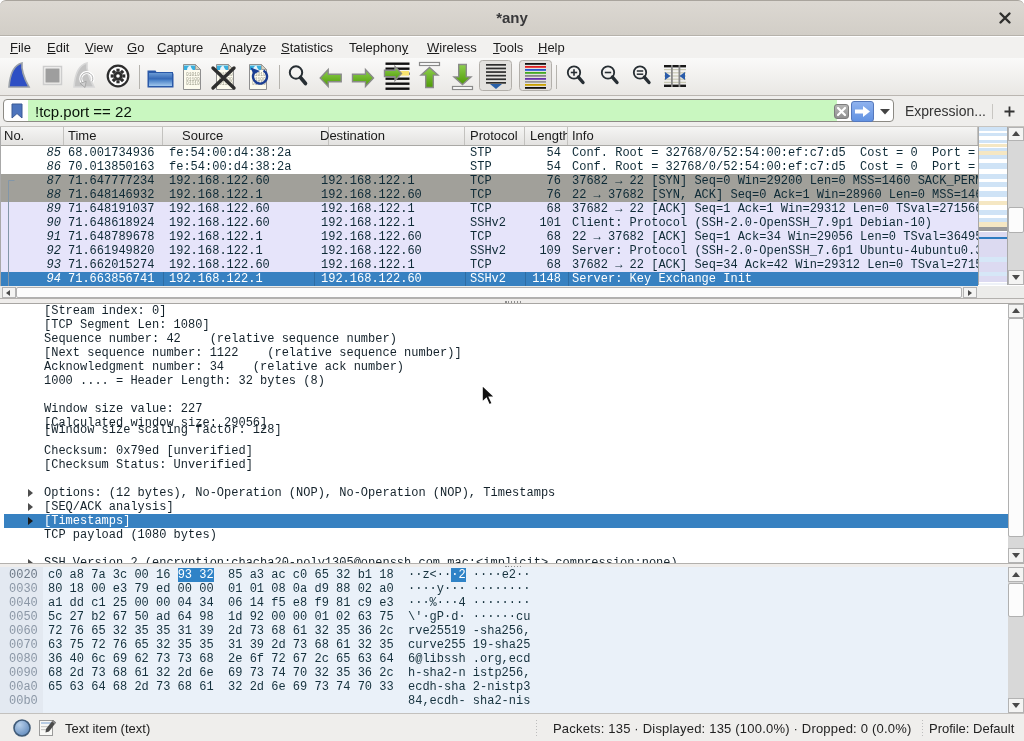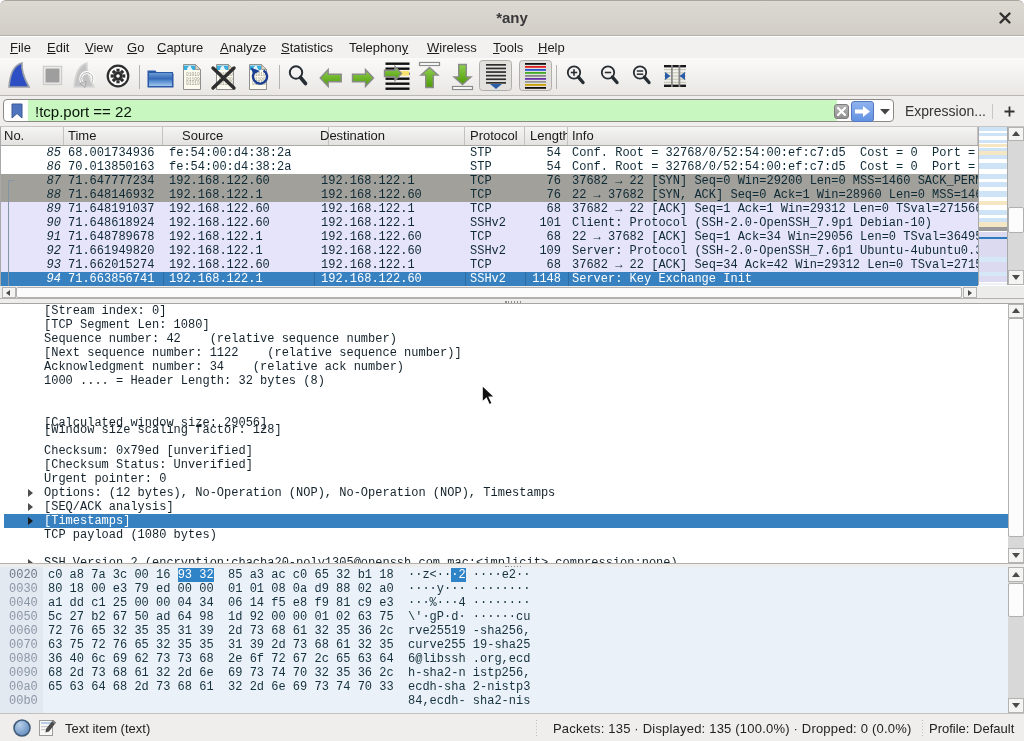--- a/index.html
+++ b/index.html
@@ -456,34 +456,34 @@
 </div>
 <div class="dl" style="top:42px;">
 <span class="t">[Next sequence number: 1122    (relative sequence number)]</span>
 </div>
 <div class="dl" style="top:56px;font-family:Liberation Mono, monospace;">
 <span class="t">Acknowledgment number: 34    (relative ack number)</span>
 </div>
 <div class="dl" style="top:70px;">
 <span class="t">1000 .... = Header Length: 32 bytes (8)</span>
 </div>
+<div class="dl" style="top:98px;">
+<span class="t">Window size value: 227</span>
+</div>
 <div class="dl" style="top:112px;">
 <span class="t">[Calculated window size: 29056]</span>
 </div>
 <div class="dl" style="top:119px;">
 <span class="t">[Window size scaling factor: 128]</span>
 </div>
 <div class="dl" style="top:140px;">
 <span class="t">Checksum: 0x79ed [unverified]</span>
 </div>
 <div class="dl" style="top:154px;">
 <span class="t">[Checksum Status: Unverified]</span>
-</div>
-<div class="dl" style="top:168px;">
-<span class="t">Urgent pointer: 0</span>
 </div>
 <div class="dl" style="top:182px;">
 <i class="dtri" style="border-left-color:#4d4d4d"></i>
 <span class="t">Options: (12 bytes), No-Operation (NOP), No-Operation (NOP), Timestamps</span>
 </div>
 <div class="dl" style="top:196px;">
 <i class="dtri" style="border-left-color:#4d4d4d"></i>
 <span class="t">[SEQ/ACK analysis]</span>
 </div>
 <div class="dl" style="top:210px;background:#3781c1;color:#ffffff;box-shadow:inset 4px 0 0 #ffffff">

